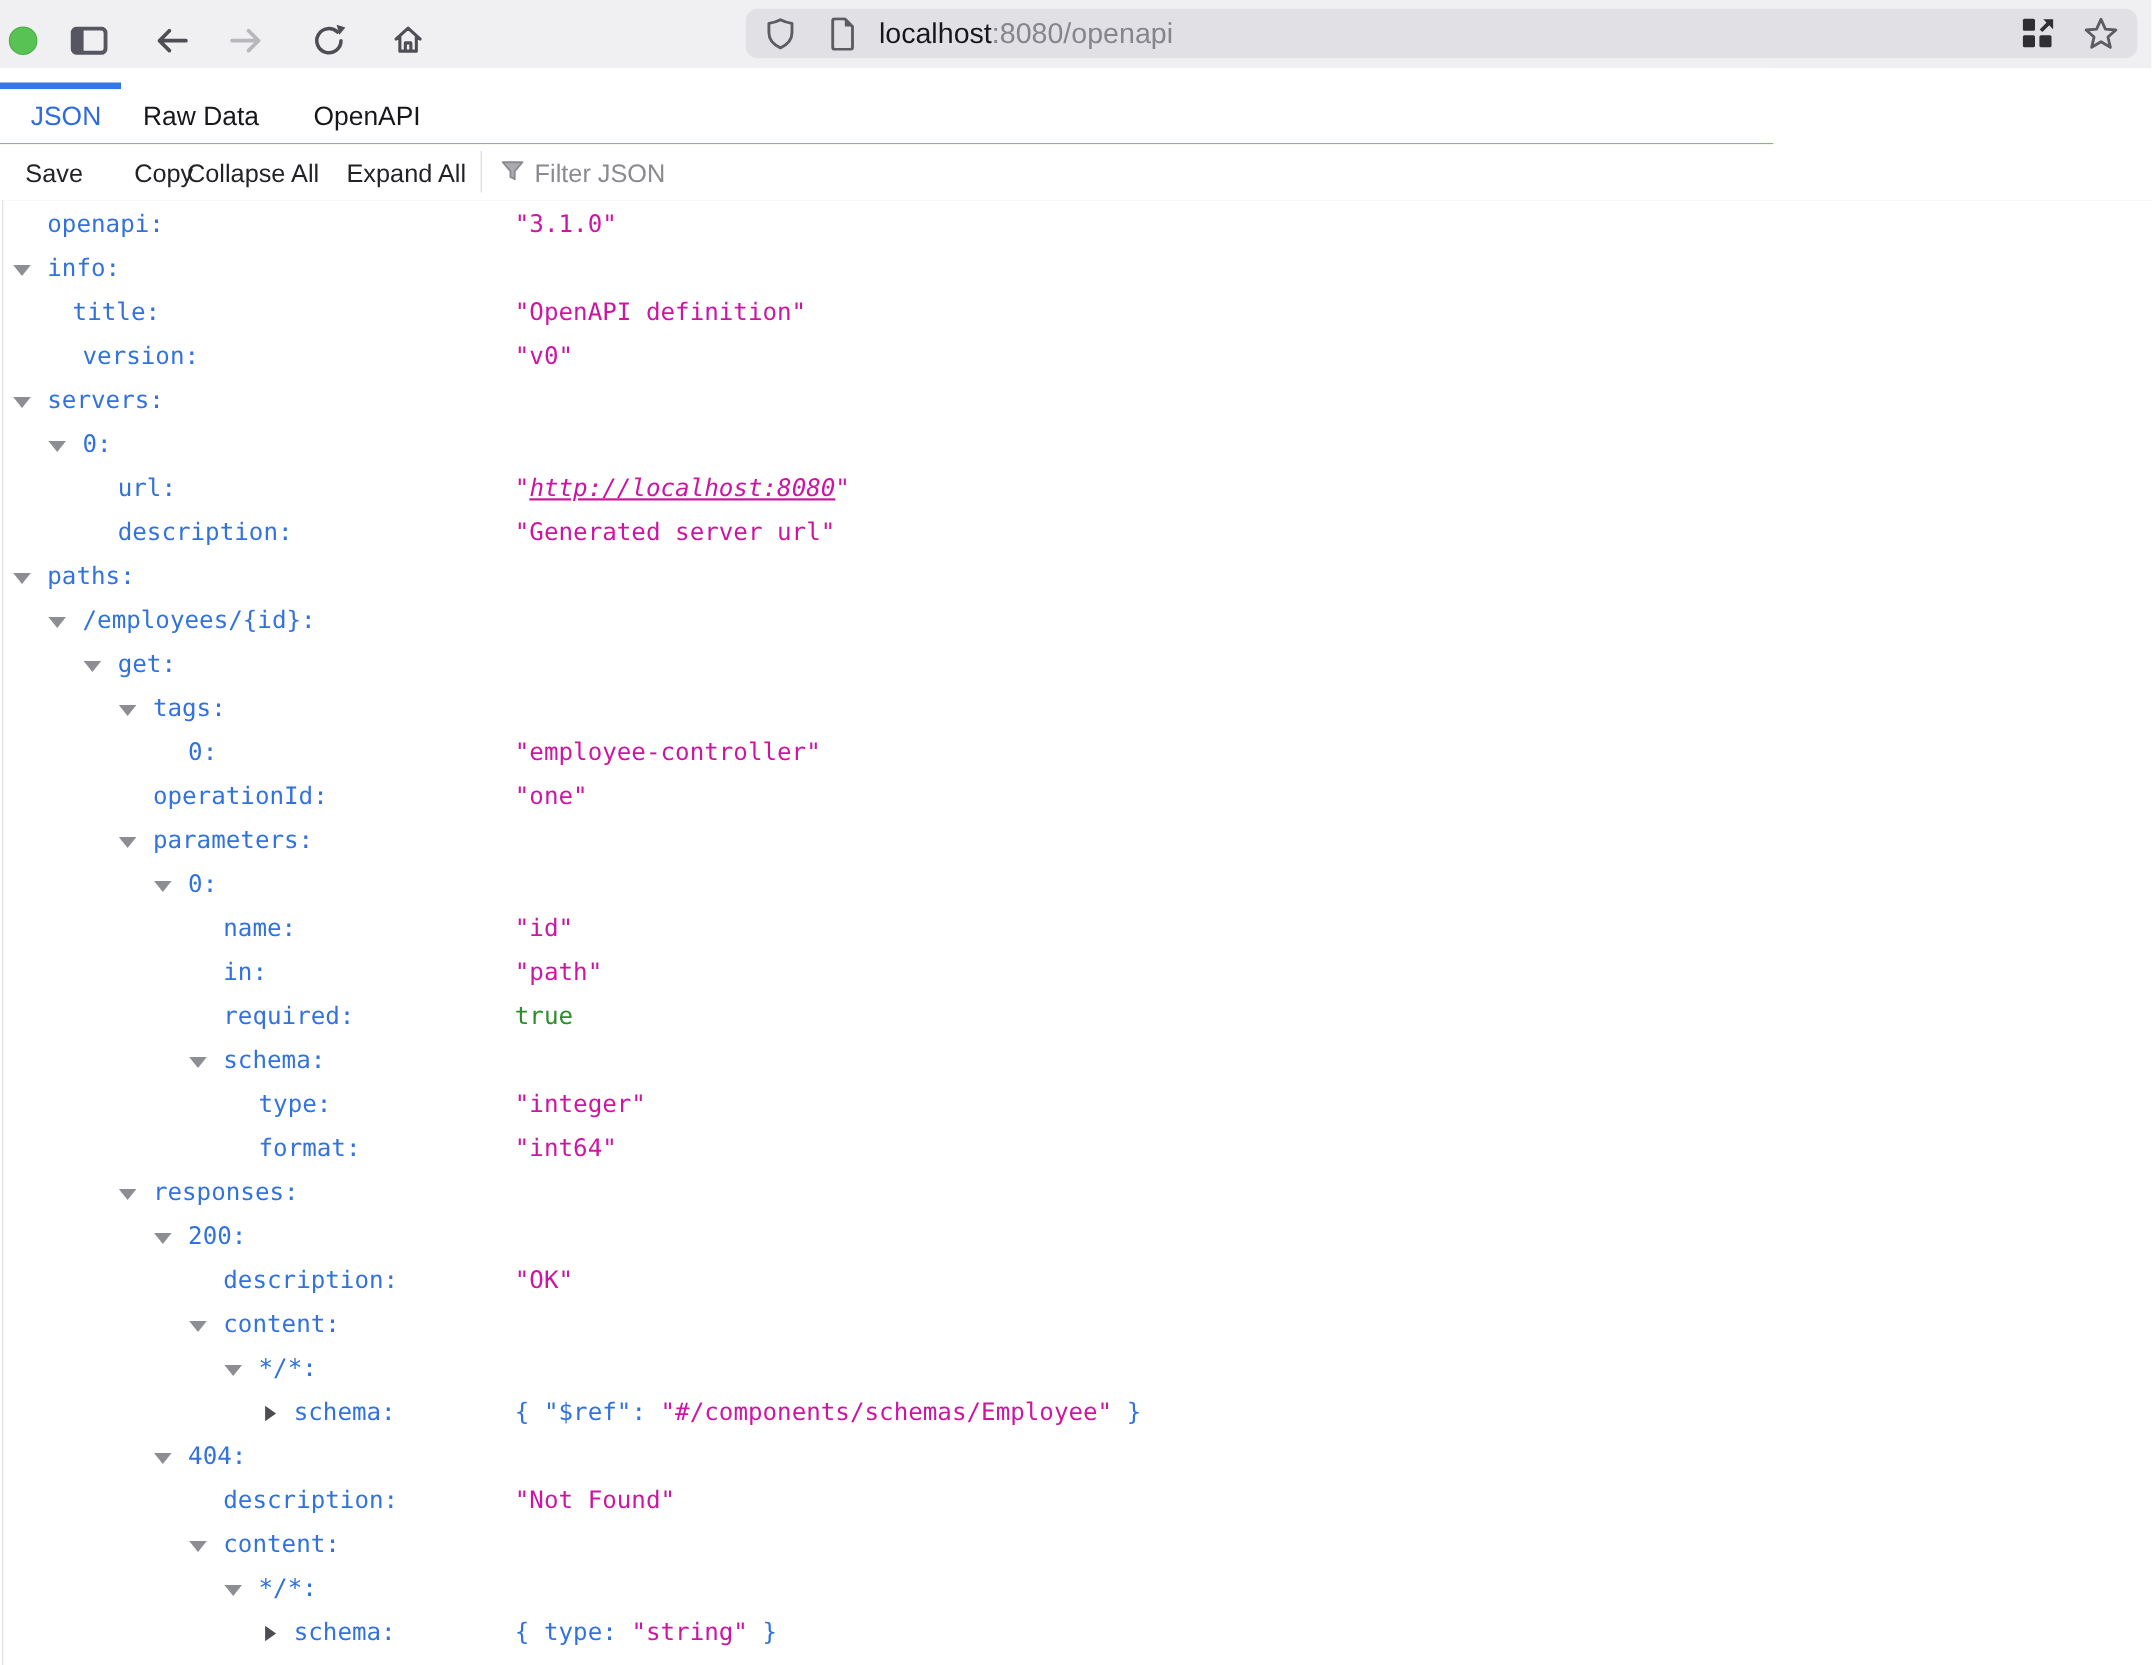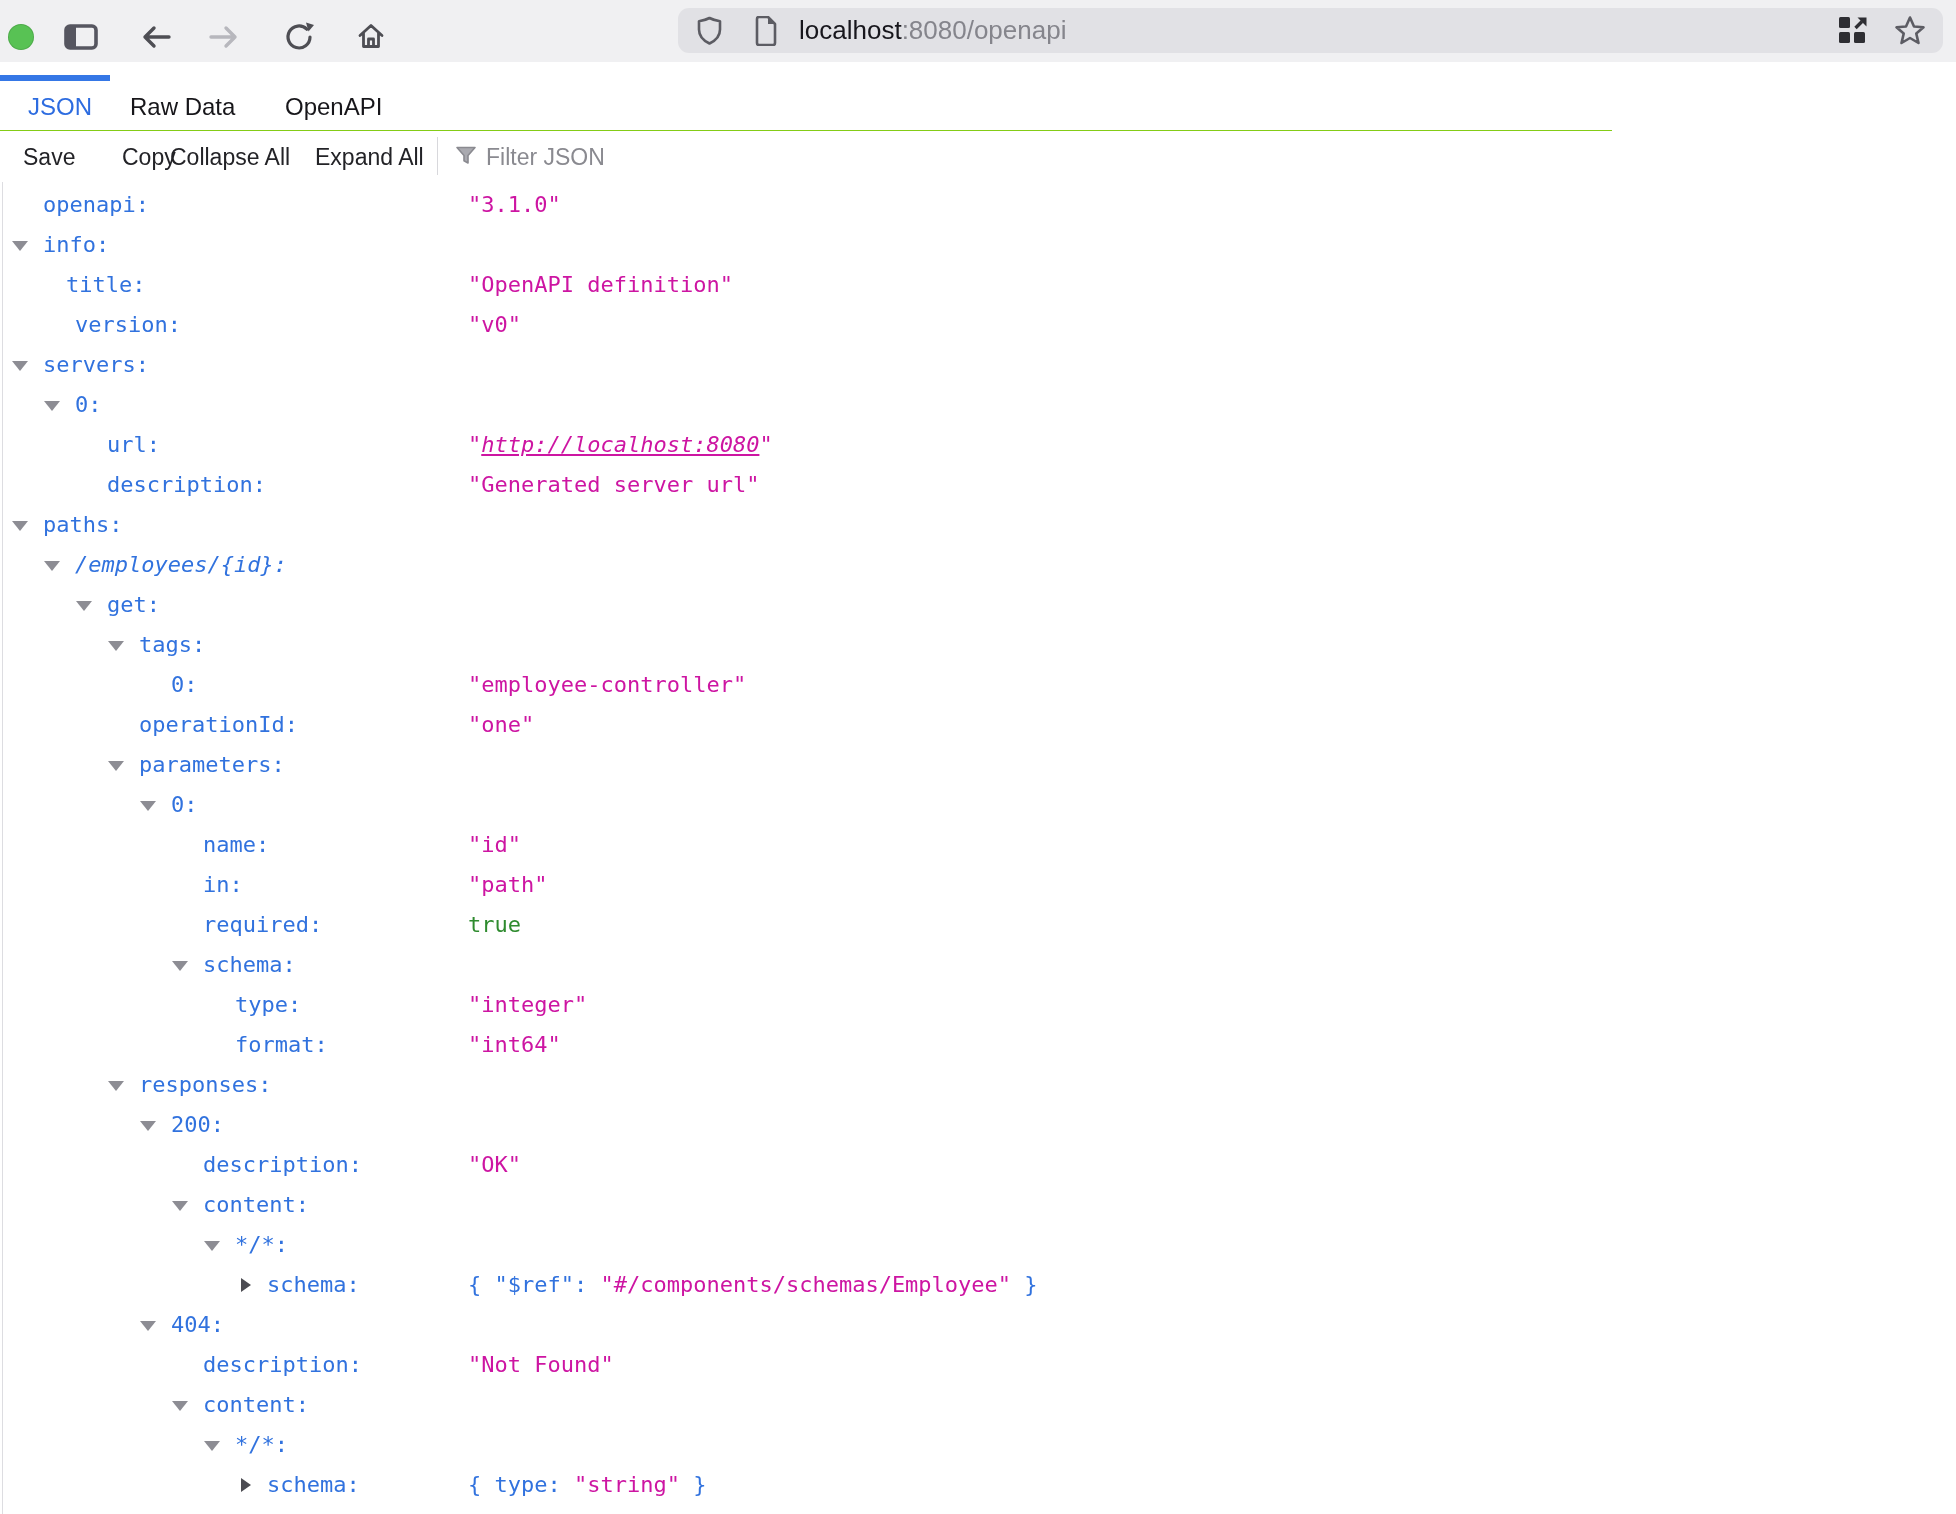--- a/index.html
+++ b/index.html
@@ -165,21 +165,21 @@
     <div class="row">
       <span class="key" style="left: 107px;">description:</span>
       <span class="val"><span class="str">"Generated server url"</span></span>
     </div>
     <div class="row">
       <span class="arr-down" style="left: 12px;"></span>
       <span class="key" style="left: 43px;">paths:</span>
     </div>
     <div class="row">
       <span class="arr-down" style="left: 44px;"></span>
-      <span class="key" style="left: 75px; font-style: italic;">/employees/{id}:</span>
+      <span class="key" style="left: 75px;">/employees/{id}:</span>
     </div>
     <div class="row">
       <span class="arr-down" style="left: 76px;"></span>
       <span class="key" style="left: 107px;">get:</span>
     </div>
     <div class="row">
       <span class="arr-down" style="left: 108px;"></span>
       <span class="key" style="left: 139px;">tags:</span>
     </div>
     <div class="row">

